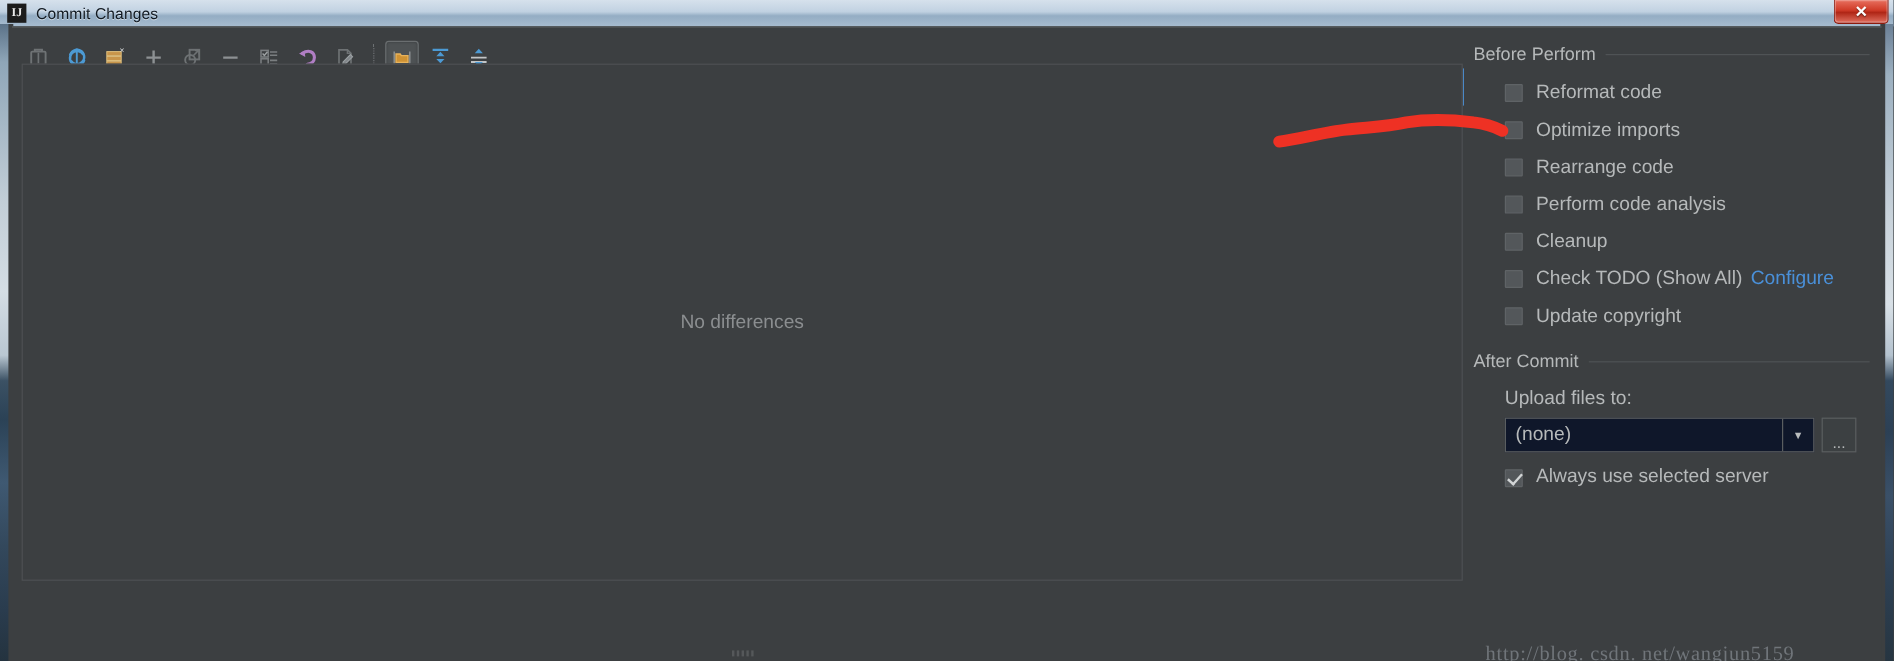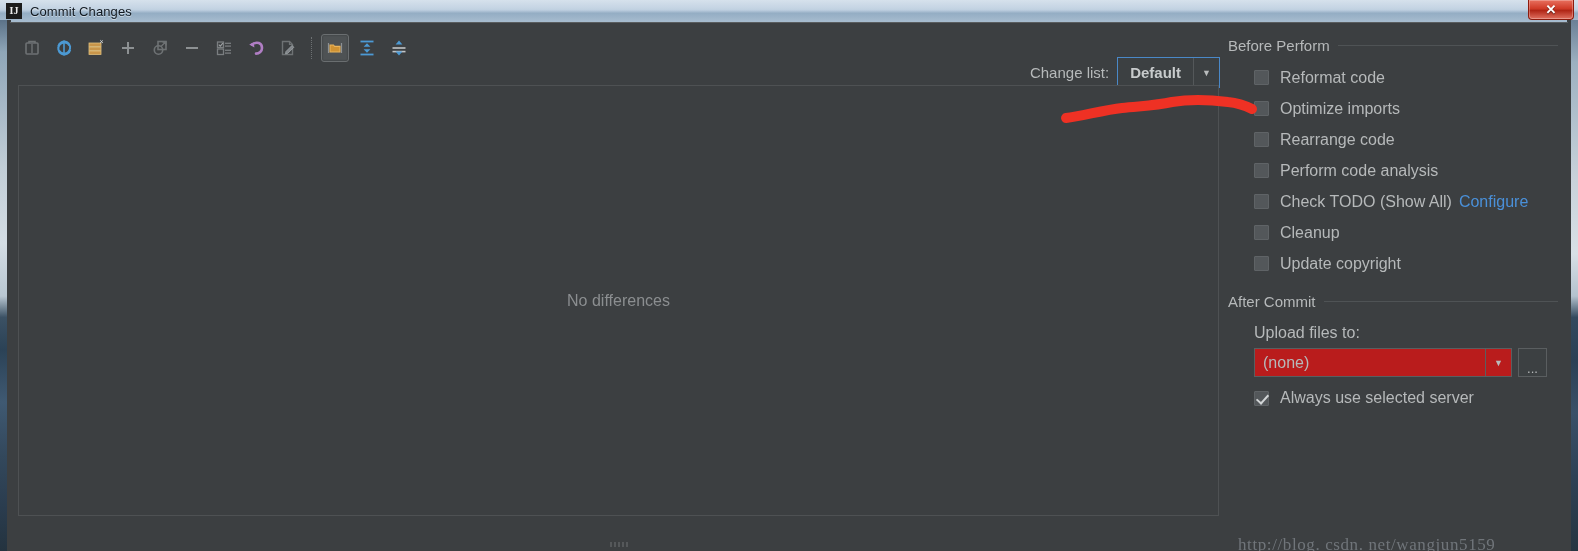--- a/index.html
+++ b/index.html
@@ -131,21 +131,21 @@
   }
   .combo-cl .arrow {
     width: 26px;
     border-left: 1px solid #54585a;
     display: flex; align-items: center; justify-content: center;
     color: #b9bcbd; font-size: 9px;
   }
 
   
   .diff-panel {
-    position: absolute; left: 8px; top: 62px;
+    position: absolute; left: 8px; top: 30px;
     width: 1201px; height: 431px;
     border: 1px solid #4e5153;
     background: #3c3f41;
     display: flex; align-items: center; justify-content: center;
   }
   .no-diff {
     font-size: 16px; color: #8b8e90;
   }
   .grip {
     position: absolute; left: 600px; top: 517px;
@@ -202,21 +202,21 @@
   .upload-label {
     font-size: 16px; color: #b6b9ba;
     padding-left: 26px; margin-top: 14px; margin-bottom: 6px;
   }
   .upload-row {
     display: flex; align-items: stretch; gap: 6px;
     padding-left: 26px;
   }
   .combo-up {
     width: 258px; height: 29px;
-    background: #b91c1c;
+    background: #0f172a;
     border: 1px solid #5a5e60;
     display: flex; align-items: stretch;
   }
   .combo-up .val {
     flex: 1; display: flex; align-items: center;
     padding-left: 8px;
     font-size: 16px; color: #b6b9ba;
   }
   .combo-up .arrow {
     width: 26px; border-left: 1px solid #5a5e60;
@@ -421,27 +421,27 @@
           <span class="opt-label">Rearrange code</span>
         </div>
 
         <div class="opt-row">
           <span class="cbx"></span>
           <span class="opt-label">Perform code analysis</span>
         </div>
 
         <div class="opt-row">
           <span class="cbx"></span>
+          <span class="opt-label">Cleanup</span>
+        </div>
+
+        <div class="opt-row">
+          <span class="cbx"></span>
           <span class="opt-label">Check TODO (Show All)</span>
           <span class="link">Configure</span>
-        </div>
-
-        <div class="opt-row">
-          <span class="cbx"></span>
-          <span class="opt-label">Cleanup</span>
         </div>
 
         <div class="opt-row">
           <span class="cbx"></span>
           <span class="opt-label">Update copyright</span>
         </div>
       </div>
 
       <div class="after-sec">
         <div class="sec-title-row">

